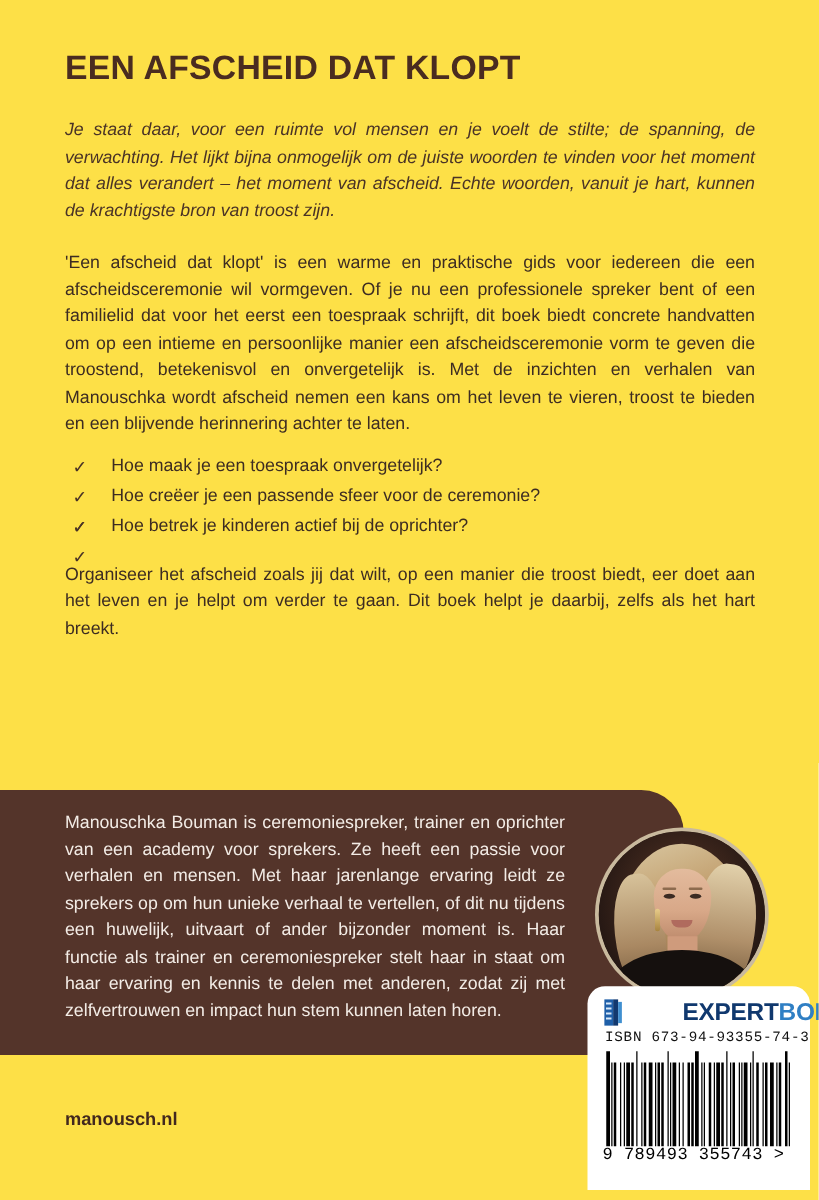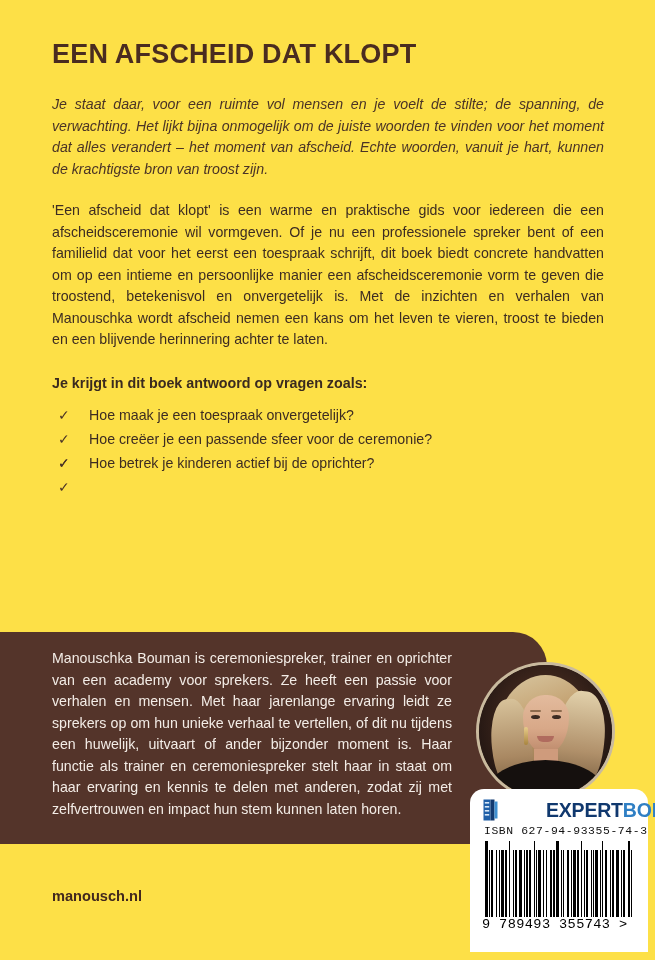--- a/index.html
+++ b/index.html
@@ -304,21 +304,20 @@
 <div id="cover">
 
   <div class="content">
 
     <h1 class="title">EEN AFSCHEID DAT KLOPT</h1>
 
     <p class="intro">Je staat daar, voor een ruimte vol mensen en je voelt de stilte; de spanning, de verwachting. Het lijkt bijna onmogelijk om de juiste woorden te vinden voor het moment dat alles verandert – het moment van afscheid. Echte woorden, vanuit je hart, kunnen de krachtigste bron van troost zijn.</p>
 
     <p class="body-para">'Een afscheid dat klopt' is een warme en praktische gids voor iedereen die een afscheidsceremonie wil vormgeven. Of je nu een professionele spreker bent of een familielid dat voor het eerst een toespraak schrijft, dit boek biedt concrete handvatten om op een intieme en persoonlijke manier een afscheidsceremonie vorm te geven die troostend, betekenisvol en onvergetelijk is. Met de inzichten en verhalen van Manouschka wordt afscheid nemen een kans om het leven te vieren, troost te bieden en een blijvende herinnering achter te laten.</p>
 
-    <p class="subhead">Je krijgt in dit boek antwoord op vragen zoals:</p>
 
     <ul class="qlist">
       <li>
         <span class="check">✓</span>
         <span>Hoe maak je een toespraak onvergetelijk?</span>
       </li>
       <li>
         <span class="check">✓</span>
         <span>Hoe creëer je een passende sfeer voor de ceremonie?</span>
       </li>
@@ -327,20 +326,21 @@
       </li>
       <li>
         <span class="check">✓</span>
         <span>Hoe betrek je kinderen actief bij de oprichter?</span>
       </li>
       <li>
         <span class="check">✓</span>
       </li>
     </ul>
 
+    <p class="closing">Organiseer het afscheid zoals jij dat wilt, op een manier die troost biedt, eer doet aan het leven en je helpt om verder te gaan. Dit boek helpt je daarbij, zelfs als het hart breekt.</p>
   </div>
 
   <div class="author-band">
     <p class="author-bio">Manouschka Bouman is ceremoniespreker, trainer en oprichter van een academy voor sprekers. Ze heeft een passie voor verhalen en mensen. Met haar jarenlange ervaring leidt ze sprekers op om hun unieke verhaal te vertellen, of dit nu tijdens een huwelijk, uitvaart of ander bijzonder moment is. Haar functie als trainer en ceremoniespreker stelt haar in staat om haar ervaring en kennis te delen met anderen, zodat zij met zelfvertrouwen en impact hun stem kunnen laten horen.</p>
   </div>
 
   <div class="photo-wrap">
     <div class="photo-inner">
       <div class="p-hair-back"></div>
       <div class="p-hair-left"></div>
@@ -369,21 +369,21 @@
           <rect x="1.8" y="7" width="4.4" height="1.6" fill="#d7e8f8"></rect>
           <rect x="1.8" y="11" width="4.4" height="1.6" fill="#d7e8f8"></rect>
           <rect x="1.8" y="15" width="4.4" height="1.6" fill="#d7e8f8"></rect>
         </svg>
       </span>
       <span class="logo-text">
         <span class="t1">EXPERT</span><span class="t2">BOEK</span>
       </span>
     </div>
 
-    <div class="isbn-line">ISBN  627-94-93355-74-3</div>
+    <div class="isbn-line">ISBN  673-94-93355-74-3</div>
 
     <div class="barcode">
         <i class="tall" style="width: 3px;"></i>
         <i style="width: 1px; background: transparent;"></i>
         <i class="short" style="width: 1px;"></i>
         <i style="width: 1px; background: transparent;"></i>
         <i class="short" style="width: 2px;"></i>
         <i style="width: 3px; background: transparent;"></i>
         <i class="short" style="width: 1px;"></i>
         <i style="width: 2px; background: transparent;"></i>

